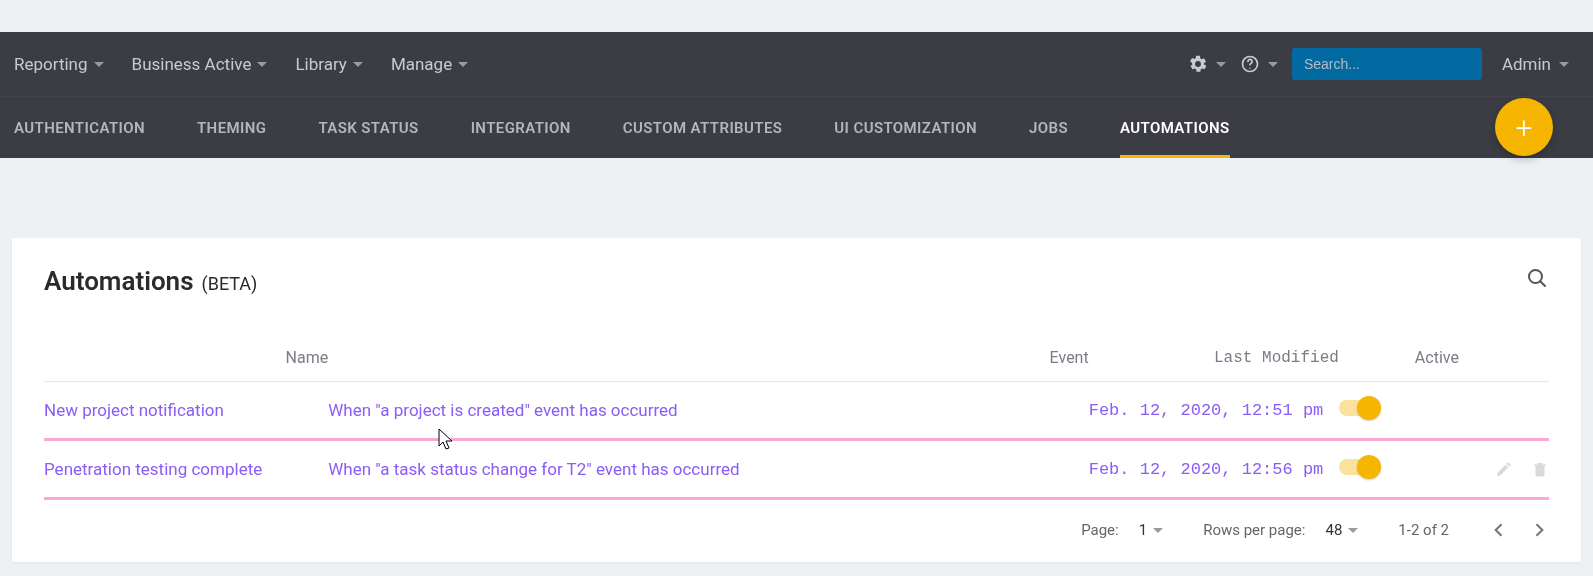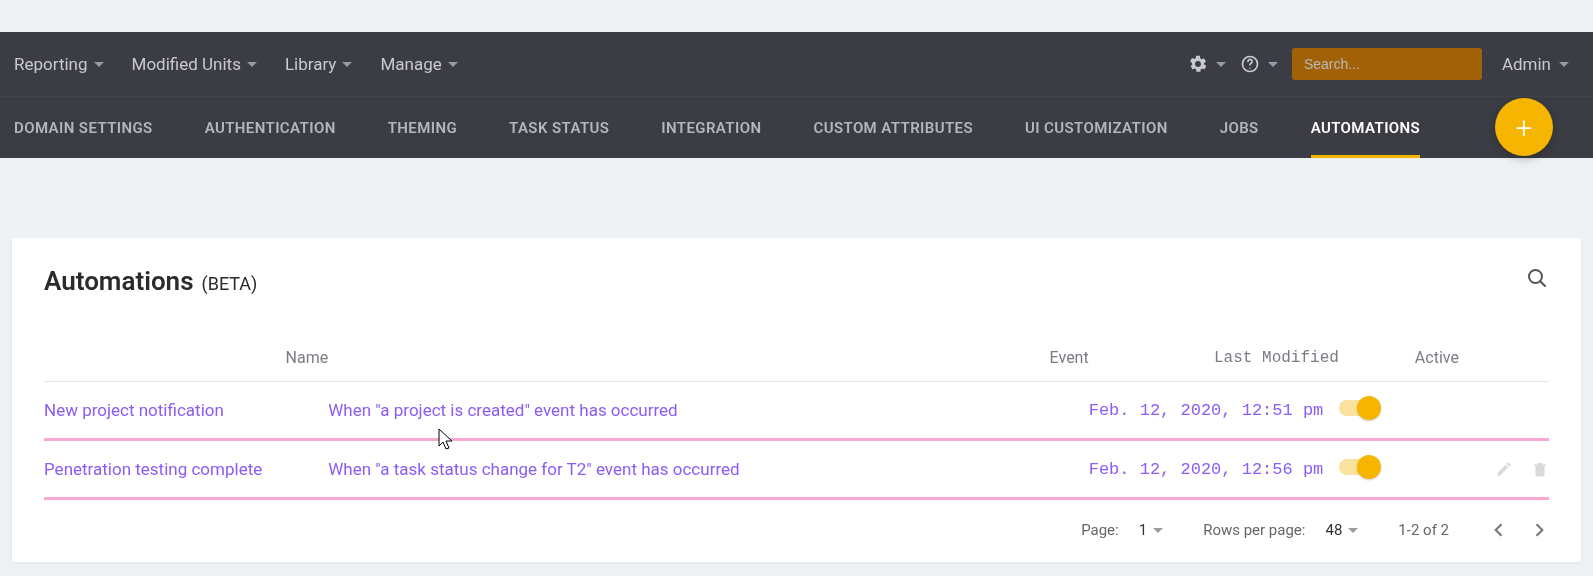--- a/index.html
+++ b/index.html
@@ -41,21 +41,21 @@
   align-items: center;
   gap: 14px;
 }
 .icon-btn {
   display: flex;
   align-items: center;
   gap: 8px;
   cursor: pointer;
 }
 .search-box {
-  background: #a16207;
+  background: #0369a1;
   border: none;
   color: #c9cad0;
   padding: 8px 12px;
   border-radius: 3px;
   width: 190px;
   font-size: 14px;
 }
 .search-box::placeholder { color: #b8b9c0; }
 .admin-link {
   display: flex;
@@ -197,21 +197,21 @@
 </head>
 <body>
 
 <div class="topbar">
   <div class="nav-left">
     <div class="nav-item">
       <span>Reporting</span>
       <span class="caret-down"></span>
     </div>
     <div class="nav-item">
-      <span>Modified Units</span>
+      <span>Business Active</span>
       <span class="caret-down"></span>
     </div>
     <div class="nav-item">
       <span>Library</span>
       <span class="caret-down"></span>
     </div>
     <div class="nav-item">
       <span>Manage</span>
       <span class="caret-down"></span>
     </div>
@@ -233,21 +233,20 @@
     </div>
     <input class="search-box" type="text" placeholder="Search..." style="">
     <div class="admin-link">
       <span>Admin</span>
       <span class="caret-down"></span>
     </div>
   </div>
 </div>
 
 <div class="tabbar">
-  <div class="tab">DOMAIN SETTINGS</div>
   <div class="tab">AUTHENTICATION</div>
   <div class="tab">THEMING</div>
   <div class="tab">TASK STATUS</div>
   <div class="tab">INTEGRATION</div>
   <div class="tab">CUSTOM ATTRIBUTES</div>
   <div class="tab">UI CUSTOMIZATION</div>
   <div class="tab">JOBS</div>
   <div class="tab active">AUTOMATIONS</div>
 </div>
 

